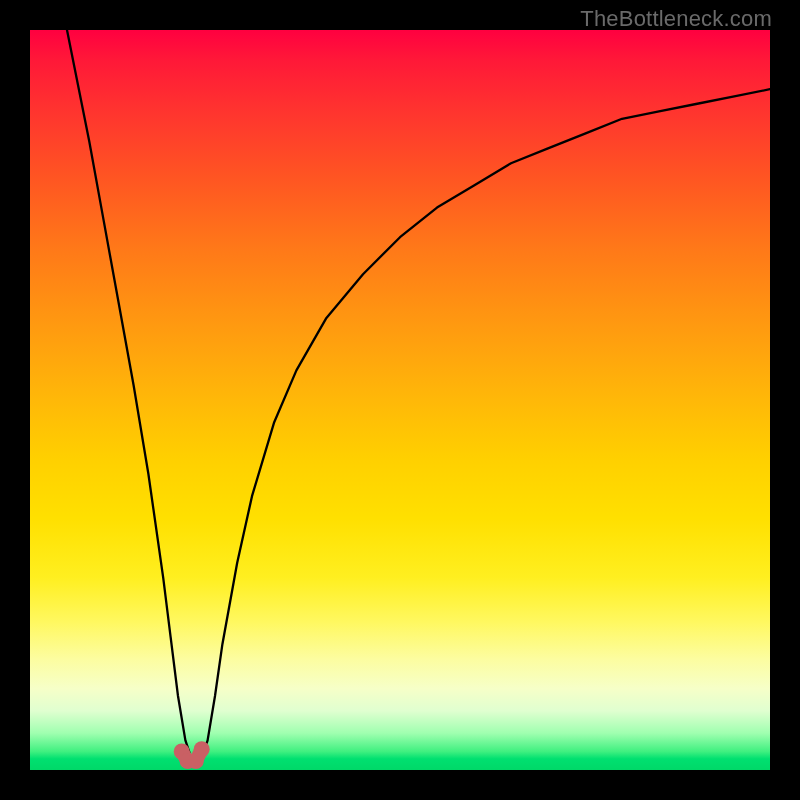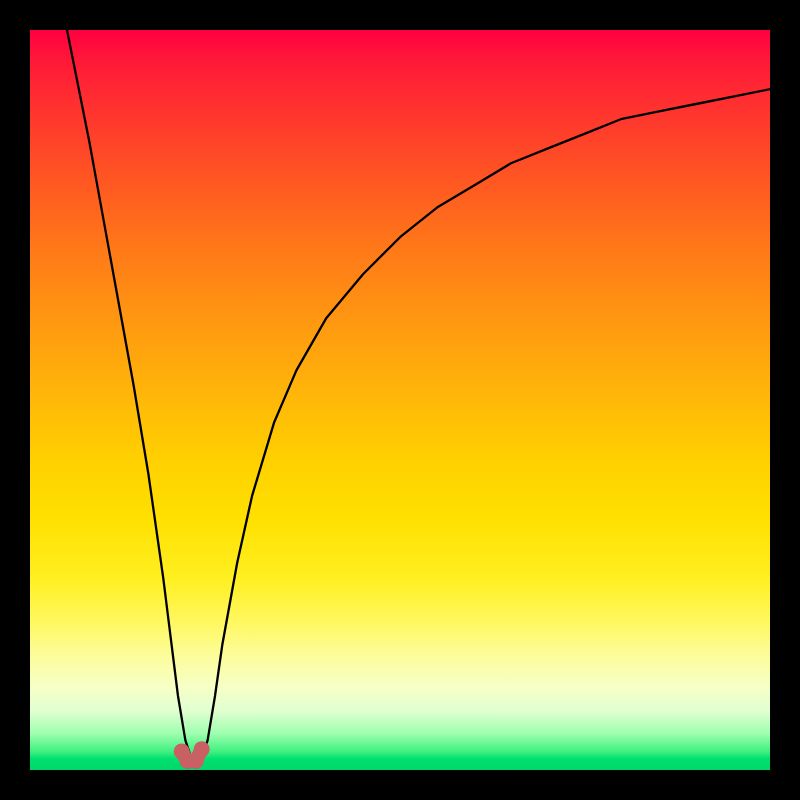--- a/index.html
+++ b/index.html
@@ -78,13 +78,14 @@
         </g>
       <g id="marker-group">
           <path d="M151.70 721.50 L157.62 731.12 L165.76 731.12 L171.68 719.28" fill="none" stroke="#c96064" stroke-width="14" stroke-linecap="round" stroke-linejoin="round"></path>
           <circle cx="151.70" cy="721.50" r="8" fill="#c96064"></circle>
           <circle cx="157.62" cy="731.12" r="8" fill="#c96064"></circle>
           <circle cx="165.76" cy="731.12" r="8" fill="#c96064"></circle>
           <circle cx="171.68" cy="719.28" r="8" fill="#c96064"></circle>
         </g>
     </svg>
   </div>
+  <div class="watermark">TheBottleneck.com</div>
 </div>
 
 </body></html>

